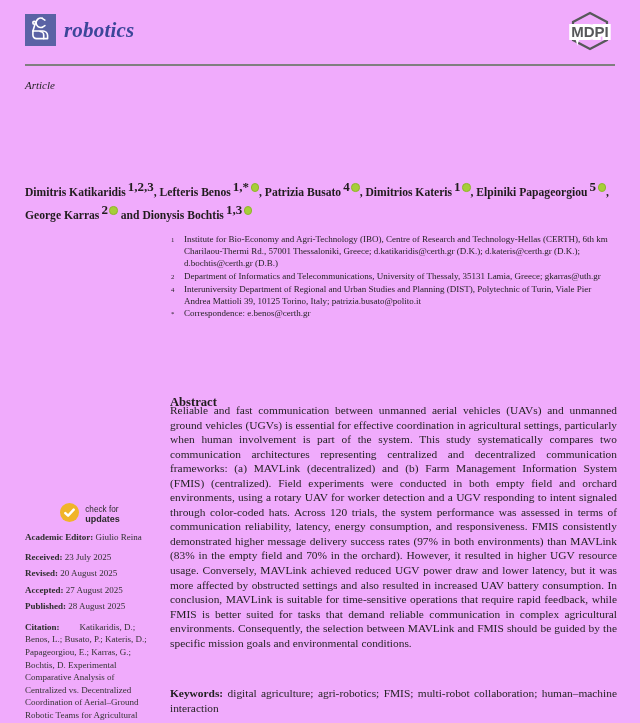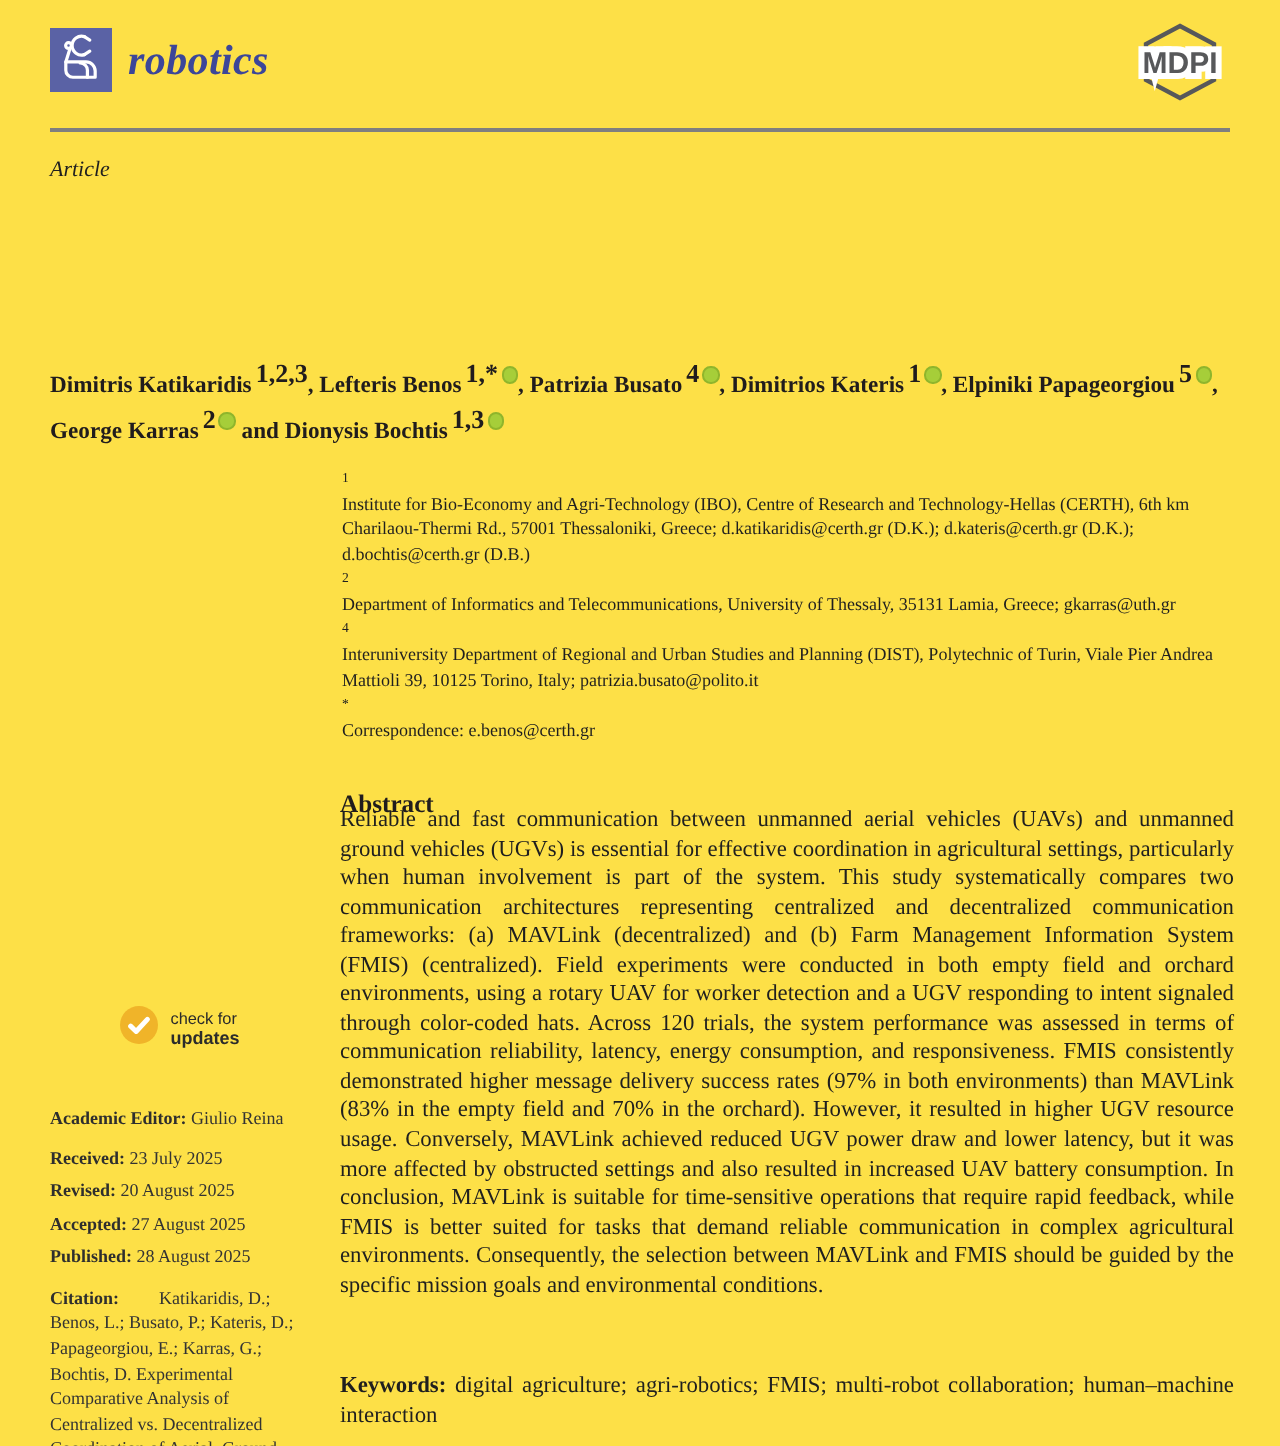--- a/index.html
+++ b/index.html
@@ -1,19 +1,19 @@
 <!DOCTYPE html>
 <html lang="en"><head>
 <meta charset="utf-8">
 <style>
   * { margin:0; padding:0; box-sizing:border-box; }
   html,body { background:#ffffff; }
   .page {
     position:relative; width:640px; height:723px; margin:0 auto;
-    background:#fde047; overflow:hidden;
+    background:#f0abfc; overflow:hidden;
     font-family:"Liberation Serif", serif; color:#1f1f1f;
   }
   
   .journal-logo {
     position:absolute; left:25px; top:14px; width:31px; height:32px;
     background:#5a62a5; display:flex; align-items:center; justify-content:center;
   }
   .journal-name {
     position:absolute; left:64px; top:18px;
     font-style:italic; font-weight:600; font-size:21px; color:#3c4699;
@@ -42,21 +42,21 @@
   .orcid {
     display:inline-block; width:8.5px; height:8.5px; border-radius:50%;
     background:#a6ce39; vertical-align:4px; margin-left:1.5px;
     border:0.5px solid #8fb52c;
   }
   
   .affiliations {
     position:absolute; left:171px; top:233px; width:446px;
     font-size:9px; line-height:12.2px; color:#1f1f1f;
   }
-  .aff { display:flex;flex-direction:column; }
+  .aff { display:flex; }
   .aff-marker { width:13px; flex:0 0 13px; font-size:6.8px; padding-top:1px; }
   .aff-text { flex:1; }
   
   .abstract-heading {
     position:absolute; left:170px; top:383px;
     font-size:12.6px; font-weight:700; color:#201c1d;margin-top:12px;
   }
   .abstract-text {
     position:absolute; left:170px; top:403px; width:447px;
     font-size:11.4px; line-height:14.55px; text-align:justify; color:#1f1f1f;
@@ -70,21 +70,21 @@
   .sidebar {
     position:absolute; left:25px; top:503px; width:130px;
     font-size:9px; line-height:13px; color:#333333;
   }
   .updates-badge { display:flex; align-items:center; gap:6px; cursor:pointer;justify-content:center; }
   .updates-text {
     font-family:"Liberation Sans", sans-serif; font-size:8.2px; line-height:9.5px;
     color:#2b2b2b;
   }
   .updates-text .l2 { font-weight:700; font-size:9px; }
-  .sb-editor { margin-top:27px; }
+  .sb-editor { margin-top:5px; }
   .sb-editor .lbl, .sb-date .lbl, .sb-citation .lbl { font-weight:700; color:#2e2e2e; }
   .sb-dates { margin-top:7px; }
   .sb-date { margin-bottom:3.3px; }
   .sb-citation { margin-top:8px; line-height:12.6px; }
   .sb-citation .lbl { margin-right:20px; }
 </style>
 </head>
 <body>
 
 <div class="page">

